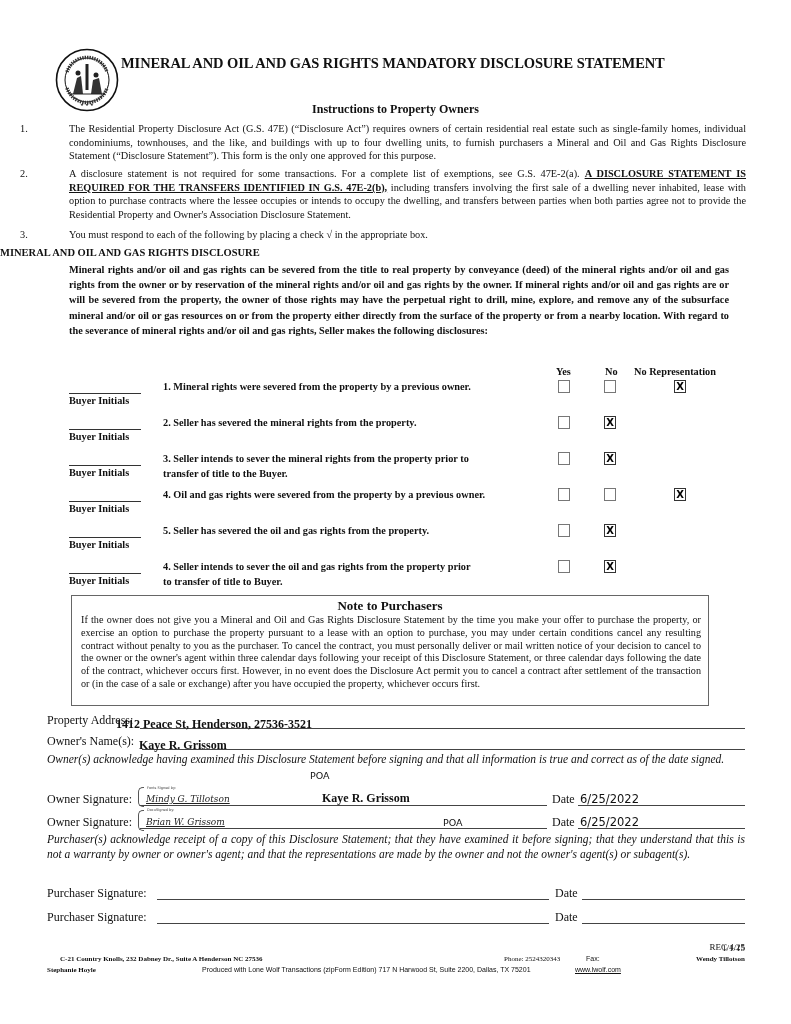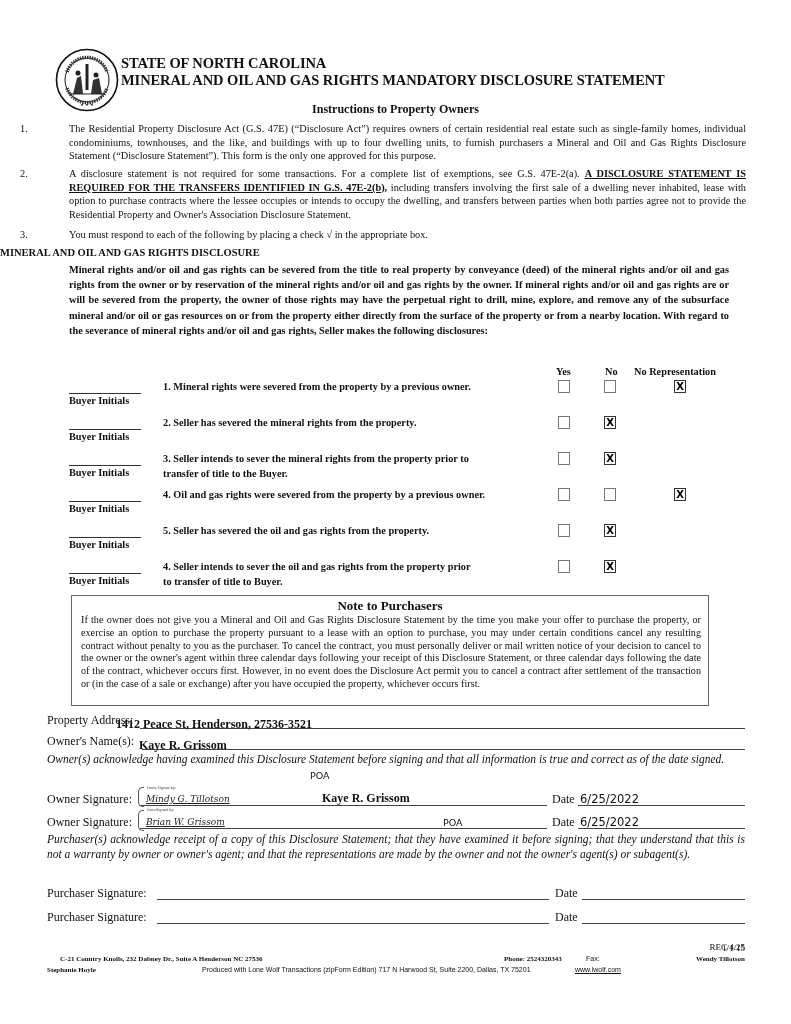--- a/index.html
+++ b/index.html
@@ -64,21 +64,20 @@
     <rect x="30.5" y="16" width="3" height="26" fill="#222"></rect>
     <path d="M18 46 L22 30 L26 28 L28 46 Z" fill="#333"></path>
     <path d="M36 46 L38 32 L44 30 L47 46 Z" fill="#333"></path>
     <circle cx="23" cy="25" r="2.5" fill="#222"></circle>
     <circle cx="41" cy="27" r="2.5" fill="#222"></circle>
     <line x1="14" y1="46" x2="50" y2="46" stroke="#222" stroke-width="1"></line>
     <text x="32" y="58" font-size="4" text-anchor="middle" fill="#111" font-family="DejaVu Sans, sans-serif">★ ★ ★</text>
   </svg>
 </div>
 <div class="abs hdr-title">
-  <div>STATE OF NORTH CAROLINA</div>
   <div>MINERAL AND OIL AND GAS RIGHTS MANDATORY DISCLOSURE STATEMENT</div>
 </div>
 
 <div class="abs instr-heading">Instructions to Property Owners</div>
 
 <div class="abs instr" style="top:122px;">
   <span class="num">1.</span>
   <span class="txt">The Residential Property Disclosure Act (G.S. 47E) (“Disclosure Act”) requires owners of certain residential real estate such as single-family homes, individual condominiums, townhouses, and the like, and buildings with up to four dwelling units, to furnish purchasers a Mineral and Oil and Gas Rights Disclosure Statement (“Disclosure Statement”). This form is the only one approved for this purpose.</span>
 </div>
 <div class="abs instr" style="top:167px;">
@@ -197,18 +196,18 @@
 <div class="abs f-line" style="left:582px;top:886px;width:163px;height:14px;"></div>
 
 <div class="abs f-label" style="left:47px;top:910px;">Purchaser Signature:</div>
 <div class="abs f-line" style="left:157px;top:910px;width:392px;height:14px;"></div>
 <div class="abs f-label" style="left:555px;top:910px;">Date</div>
 <div class="abs f-line" style="left:582px;top:910px;width:163px;height:14px;"></div>
 
 <div class="abs rec" style="right:46px;top:930px;margin-top:12px;">REC 4.25</div>
 <div class="abs rec" style="right:46px;top:943px;">1/1/15</div>
 <div class="abs foot-bold" style="left:60px;top:955px;">C-21 Country Knolls, 232 Dabney Dr., Suite A Henderson NC 27536</div>
-<div class="abs foot-bold" style="left:479px;top:955px;font-weight:bold;padding-left:25px;">Phone: 2524320343</div>
+<div class="abs foot-bold" style="left:479px;top:955px;font-weight:normal;padding-left:25px;">Phone: 2524320343</div>
 <div class="abs foot-sans" style="left:586px;top:955px;">Fax:</div>
 <div class="abs foot-bold" style="right:46px;top:955px;">Wendy Tillotson</div>
 <div class="abs foot-bold" style="left:47px;top:966px;">Stephanie Hoyle</div>
 <div class="abs foot-sans" style="left:202px;top:966px;">Produced with Lone Wolf Transactions (zipForm Edition) 717 N Harwood St, Suite 2200, Dallas, TX  75201</div>
 <div class="abs foot-sans" style="left:575px;top:966px;text-decoration:underline;">www.lwolf.com</div>
 
 </body></html>

